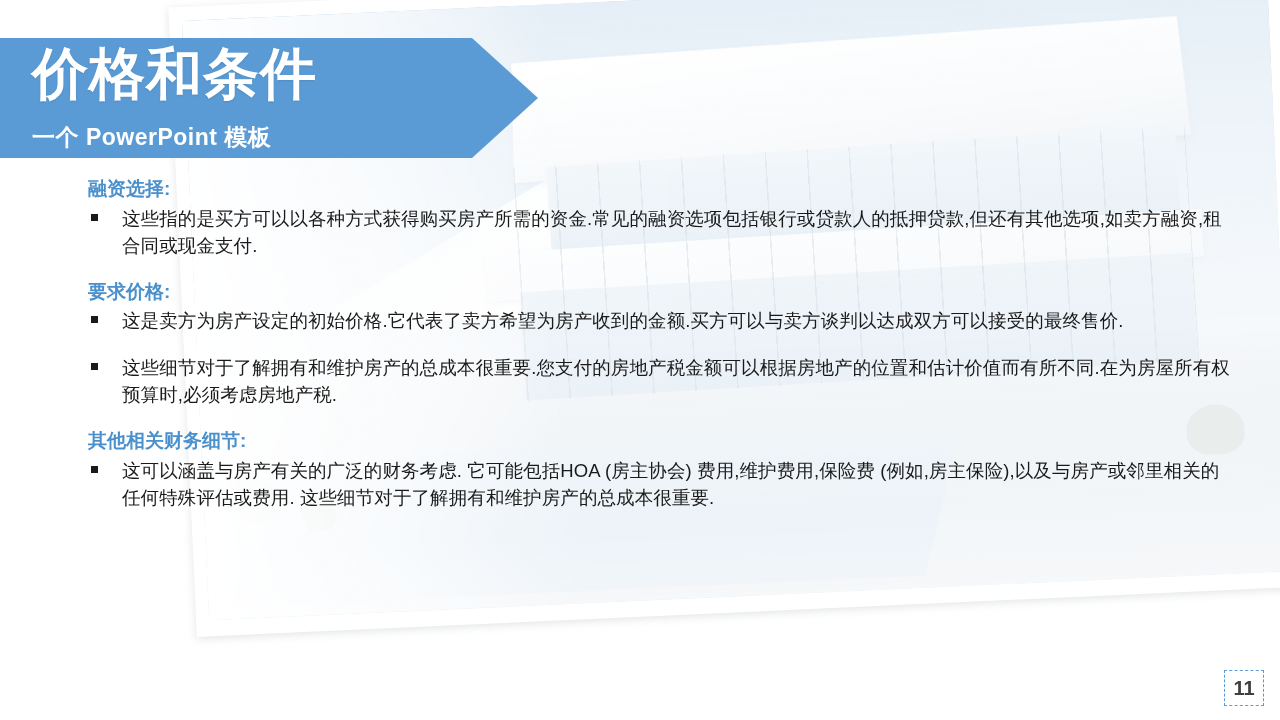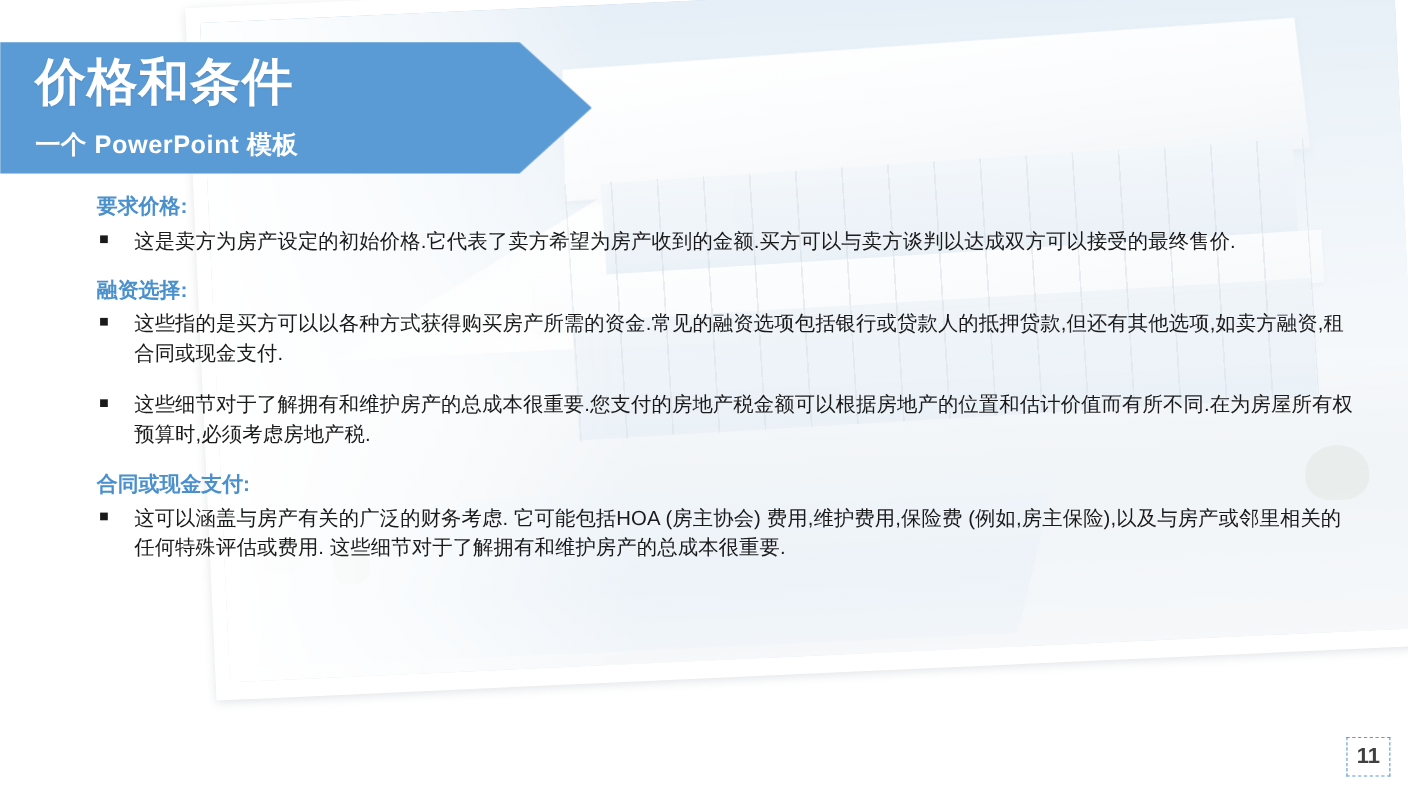--- a/index.html
+++ b/index.html
@@ -115,21 +115,21 @@
     left:0; top:38px;
     width:538px; height:120px;
     background:#5b9bd5;
     clip-path:polygon(0 0, 472px 0, 538px 60px, 472px 100%, 0 100%);
     display:flex; flex-direction:column; justify-content:center;
     padding-left:32px;
     box-shadow:1px 2px 5px rgba(90,110,130,0.18);
   }
   #title-main {
     color:#ffffff;
-    font-size:46px;
+    font-size:56px;
     font-weight:700;
     line-height:1.05;
     letter-spacing:1px;
     text-shadow:0 1px 2px rgba(40,70,100,0.18);
   }
   #title-sub {
     color:#ffffff;
     font-size:23px;
     font-weight:700;
     line-height:1.2;
@@ -208,44 +208,44 @@
   </div>
 
   <div id="title-banner">
     <div id="title-main">价格和条件</div>
     <div id="title-sub">一个 PowerPoint 模板</div>
   </div>
 
   <div id="body">
 
     <div class="section">
+      <div class="sec-heading">融资选择:</div>
+      <div class="bullet-row">
+        <div class="bullet-mark"></div>
+        <div class="bullet-text">这些指的是买方可以以各种方式获得购买房产所需的资金.常见的融资选项包括银行或贷款人的抵押贷款,但还有其他选项,如卖方融资,租 合同或现金支付.</div>
+      </div>
+    </div>
+
+    <div class="section">
       <div class="sec-heading">要求价格:</div>
       <div class="bullet-row">
         <div class="bullet-mark"></div>
         <div class="bullet-text">这是卖方为房产设定的初始价格.它代表了卖方希望为房产收到的金额.买方可以与卖方谈判以达成双方可以接受的最终售价.</div>
       </div>
     </div>
 
     <div class="section">
-      <div class="sec-heading">融资选择:</div>
-      <div class="bullet-row">
-        <div class="bullet-mark"></div>
-        <div class="bullet-text">这些指的是买方可以以各种方式获得购买房产所需的资金.常见的融资选项包括银行或贷款人的抵押贷款,但还有其他选项,如卖方融资,租 合同或现金支付.</div>
-      </div>
-    </div>
-
-    <div class="section">
       <div class="bullet-row">
         <div class="bullet-mark"></div>
         <div class="bullet-text">这些细节对于了解拥有和维护房产的总成本很重要.您支付的房地产税金额可以根据房地产的位置和估计价值而有所不同.在为房屋所有权预算时,必须考虑房地产税.</div>
       </div>
     </div>
 
     <div class="section">
-      <div class="sec-heading">合同或现金支付:</div>
+      <div class="sec-heading">其他相关财务细节:</div>
       <div class="bullet-row">
         <div class="bullet-mark"></div>
         <div class="bullet-text">这可以涵盖与房产有关的广泛的财务考虑. 它可能包括HOA (房主协会) 费用,维护费用,保险费 (例如,房主保险),以及与房产或邻里相关的任何特殊评估或费用. 这些细节对于了解拥有和维护房产的总成本很重要.</div>
       </div>
     </div>
 
   </div>
 
   <div id="page-number">11</div>
 

